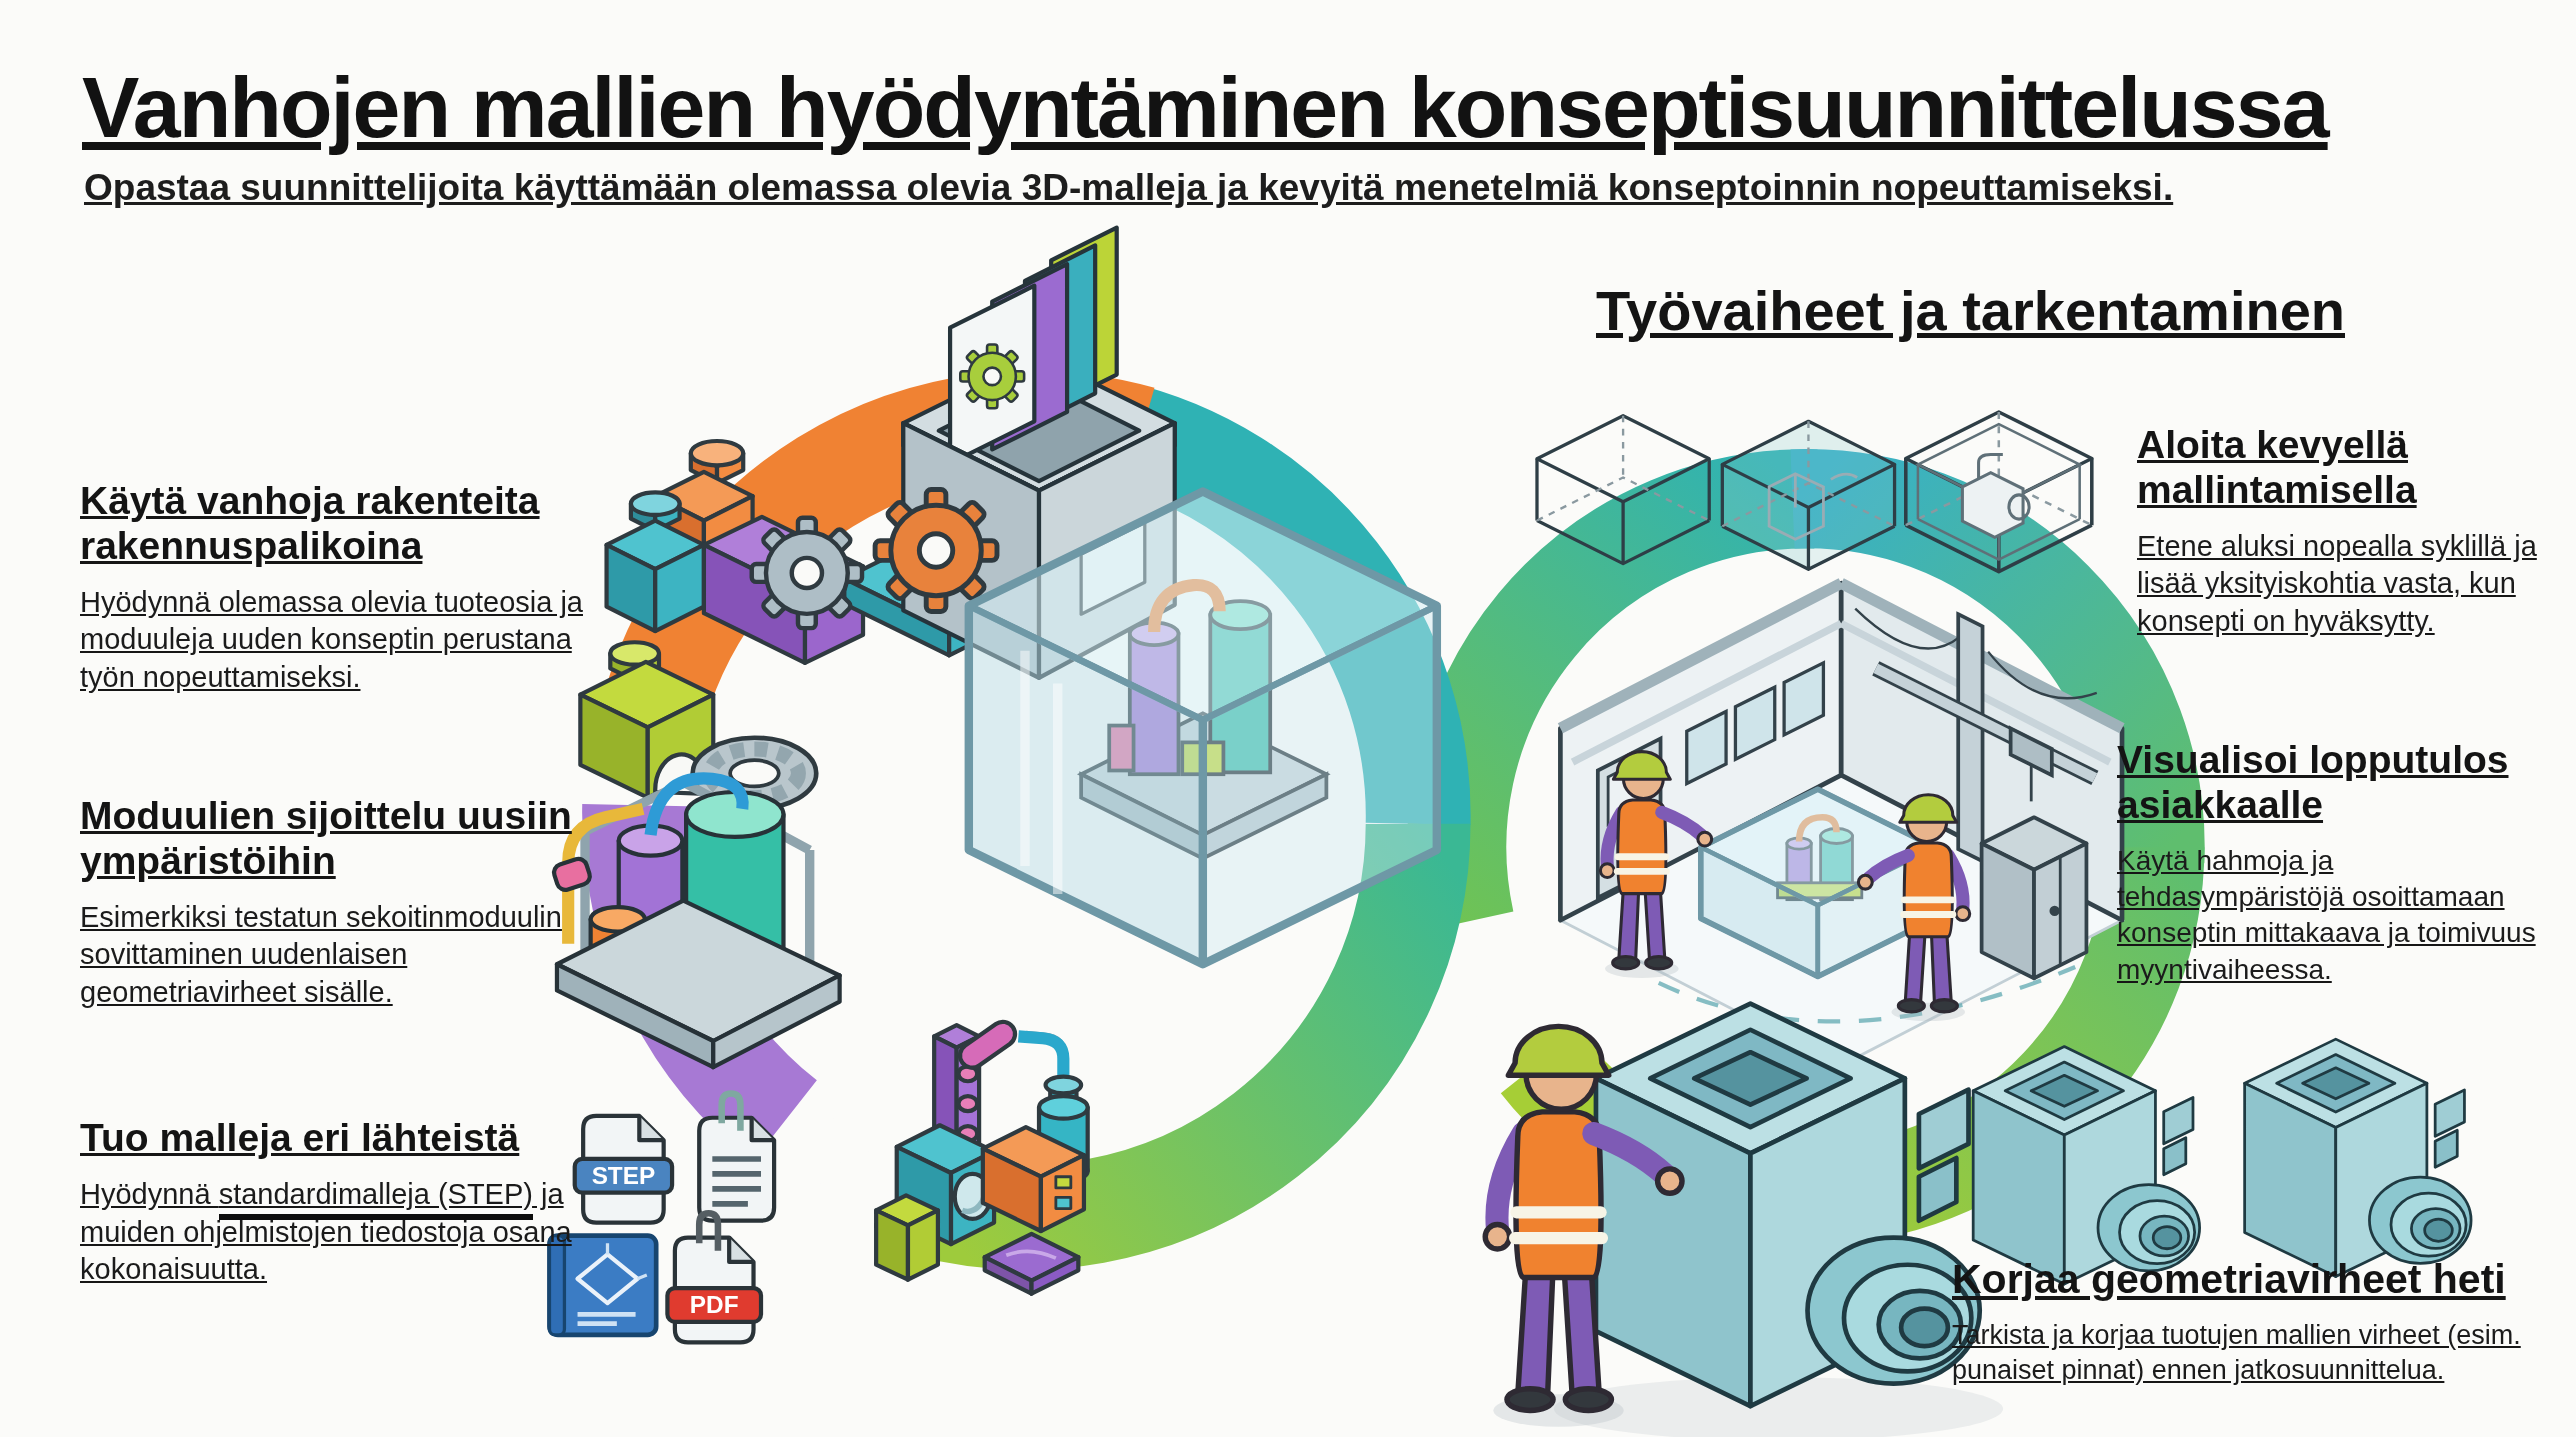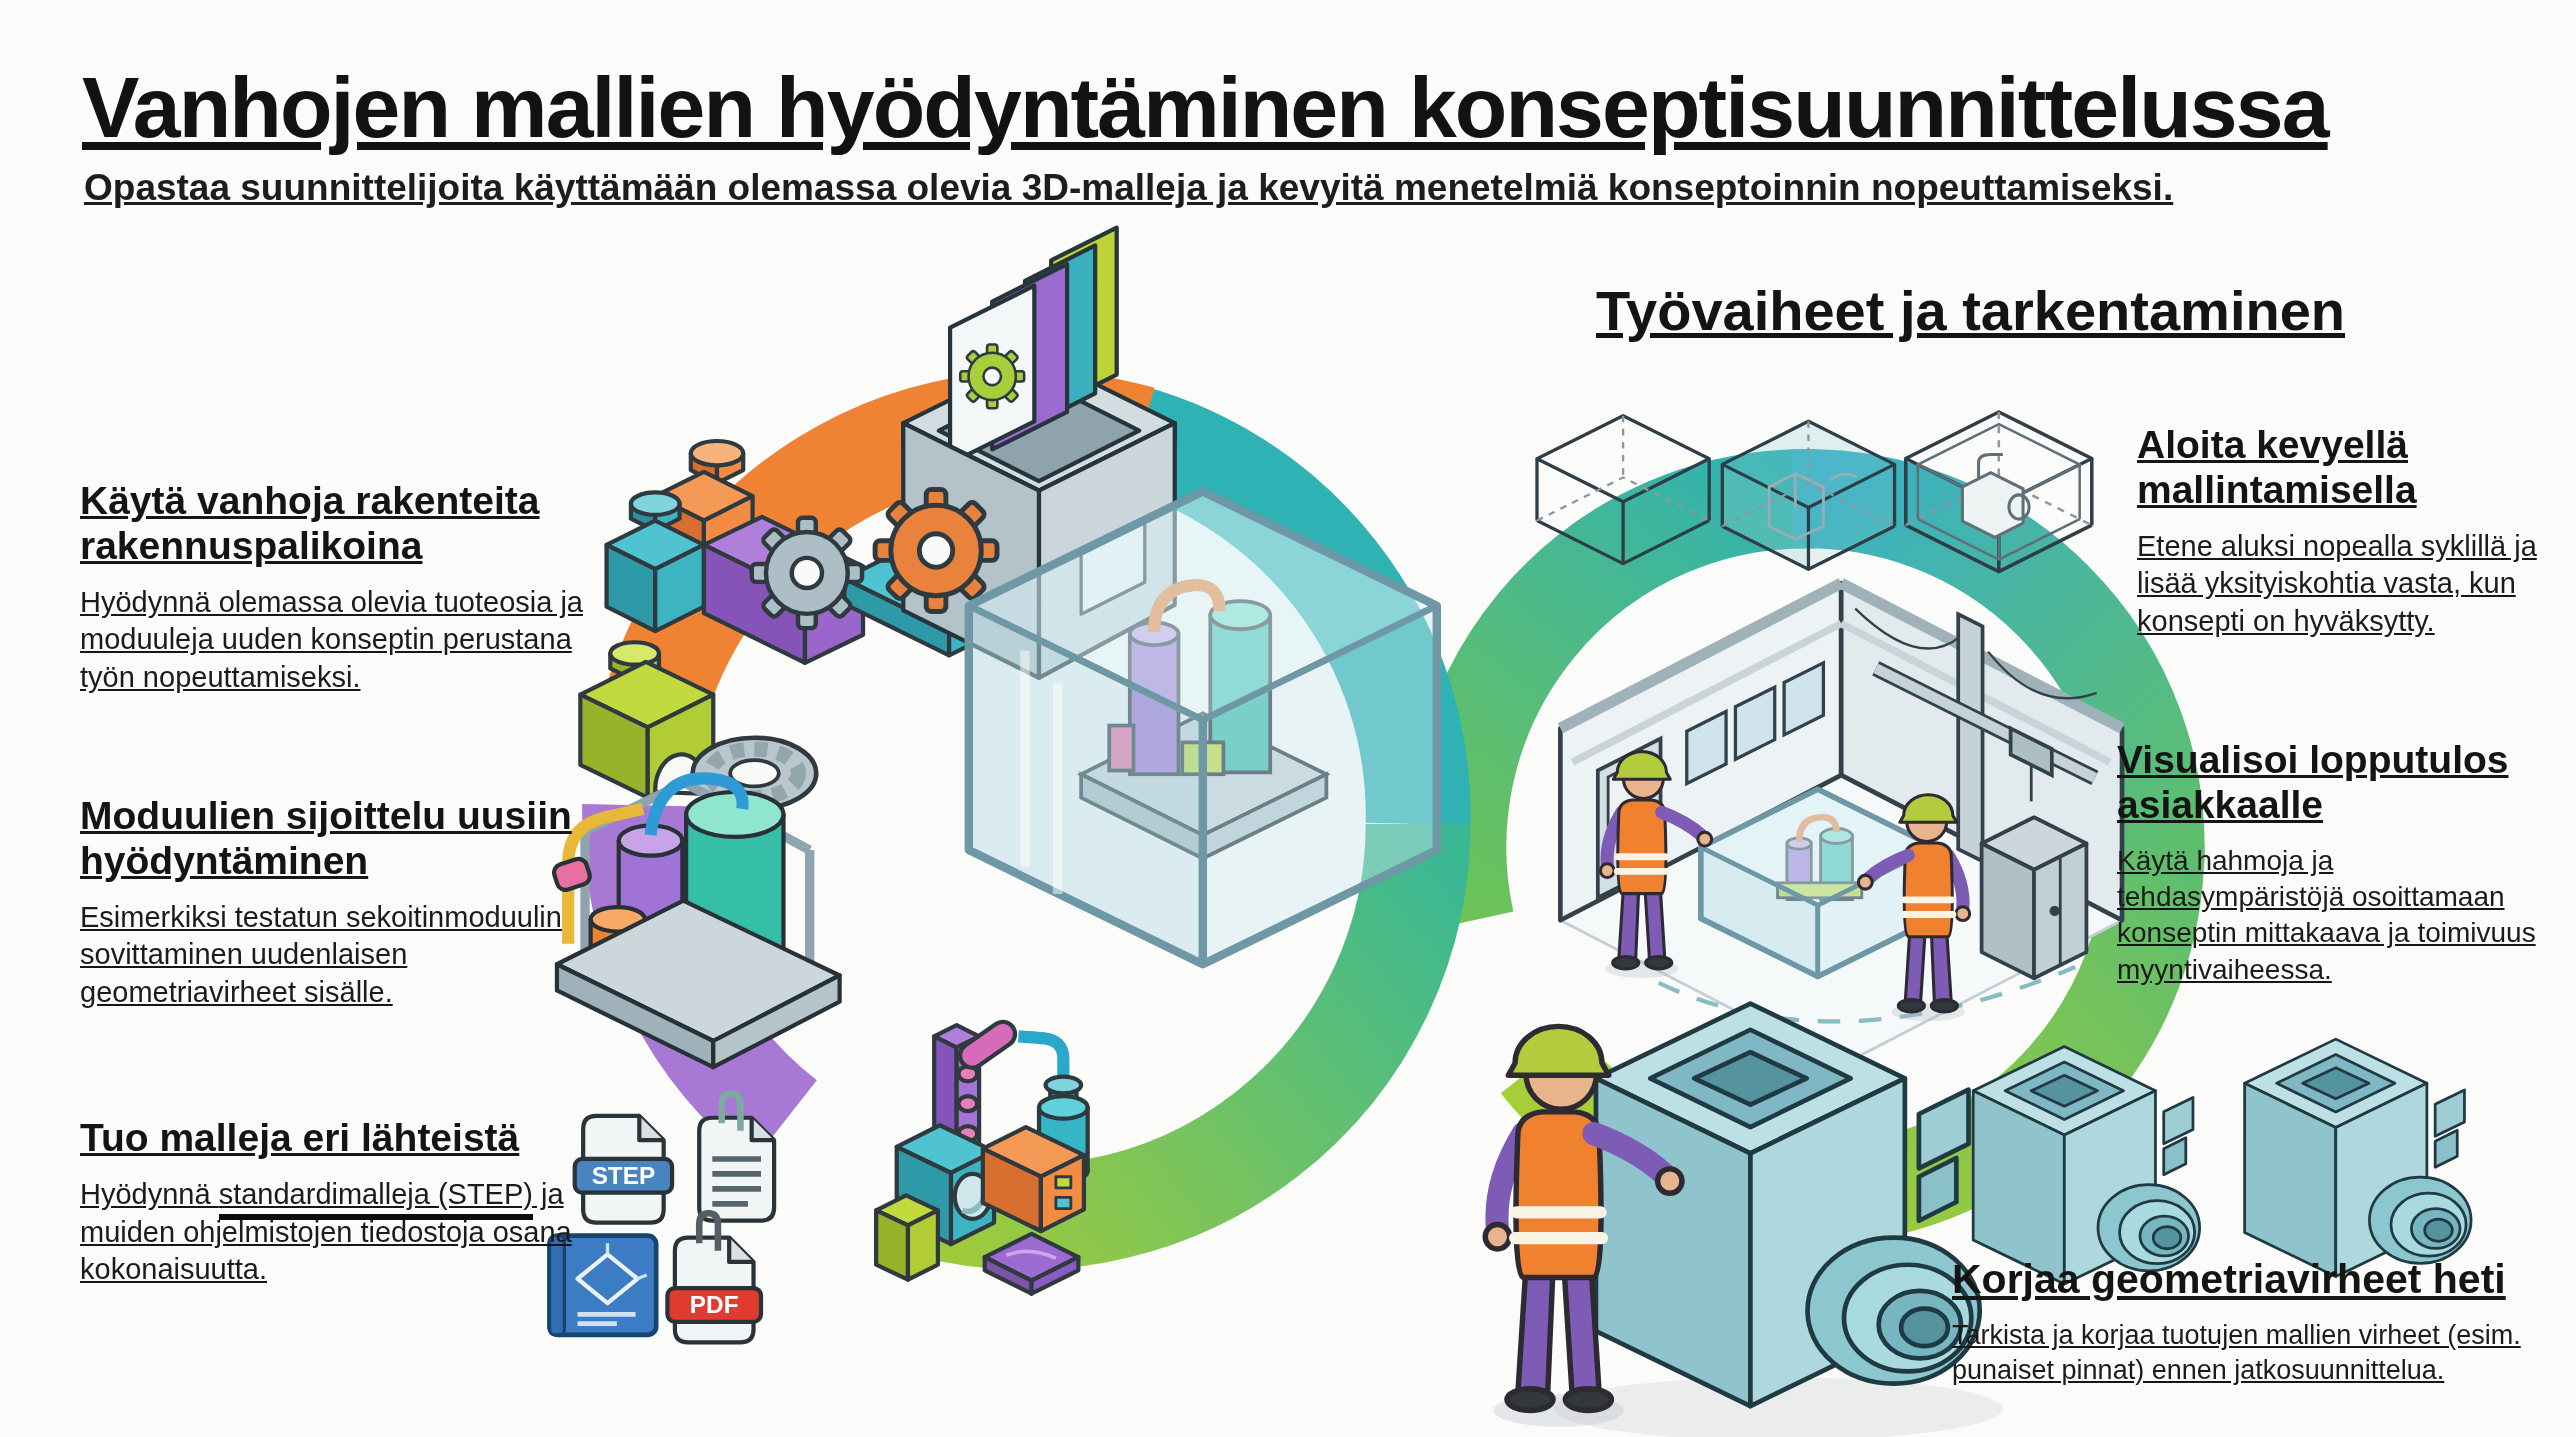--- a/index.html
+++ b/index.html
@@ -392,21 +392,21 @@
   <div class="txt page-subtitle" style="left:84px;top:167px;">Opastaa suunnittelijoita käyttämään olemassa olevia 3D-malleja ja kevyitä menetelmiä konseptoinnin nopeuttamiseksi.</div>
 
   <div class="txt sec-heading" style="left:1549px;top:279px;width:955px;margin-left:47px;">Työvaiheet ja tarkentaminen</div>
 
   <div class="txt item" style="left:80px;top:479px;width:524px;">
     <h3>Käytä vanhoja rakenteita rakennuspalikoina</h3>
     <p>Hyödynnä olemassa olevia tuoteosia ja moduuleja uuden konseptin perustana työn nopeuttamiseksi.</p>
   </div>
 
   <div class="txt item" style="left:80px;top:794px;width:524px;">
-    <h3>Moduulien sijoittelu uusiin hyödyntäminen</h3>
+    <h3>Moduulien sijoittelu uusiin ympäristöihin</h3>
     <p>Esimerkiksi testatun sekoitinmoduulin sovittaminen uudenlaisen geometriavirheet sisälle.</p>
   </div>
 
   <div class="txt item" style="left:80px;top:1116px;width:524px;">
     <h3>Tuo malleja eri lähteistä</h3>
     <p><span>Hyödynnä </span><span class="u">standardimalleja (STEP)</span><span> ja muiden ohjelmistojen tiedostoja osana kokonaisuutta.</span></p>
   </div>
 
   <div class="txt item" style="left:2117px;top:423px;width:440px;margin-left:20px;">
     <h3>Aloita kevyellä mallintamisella</h3>

